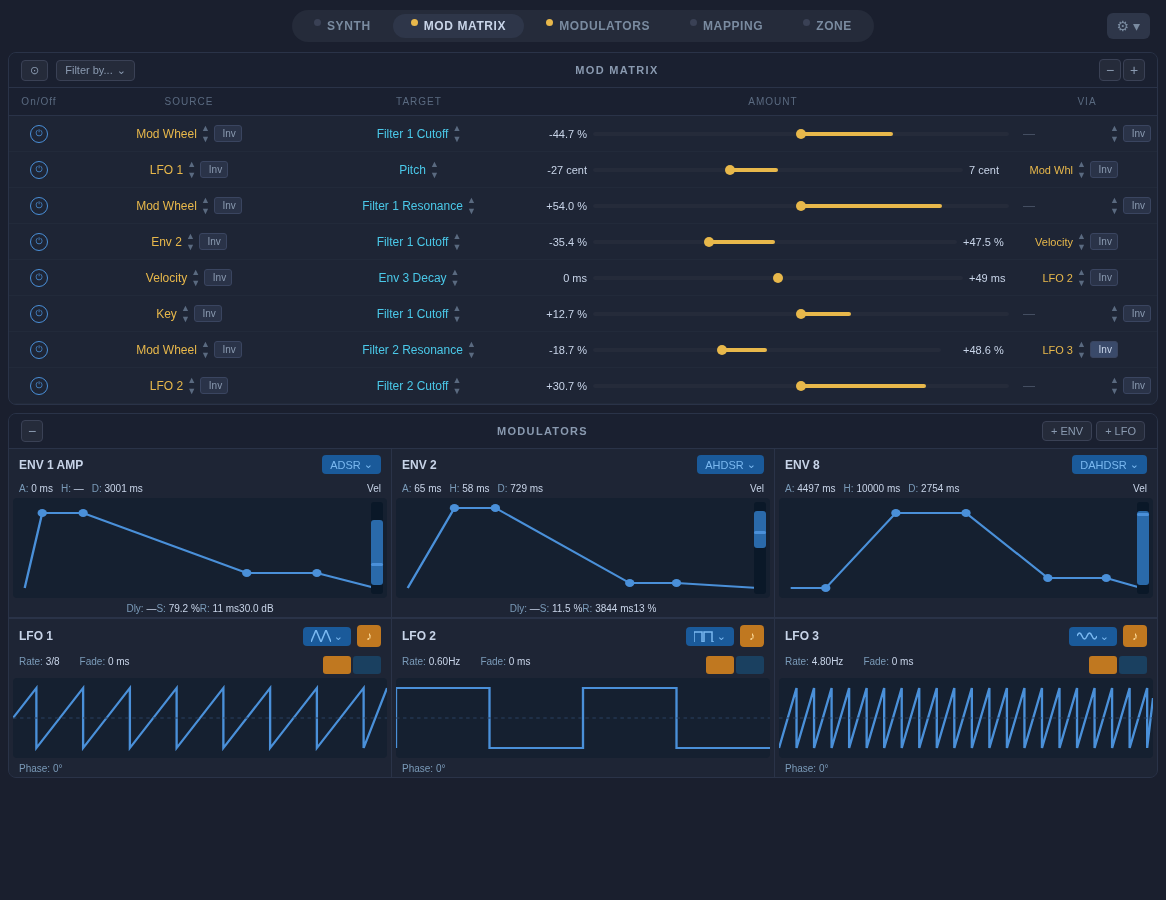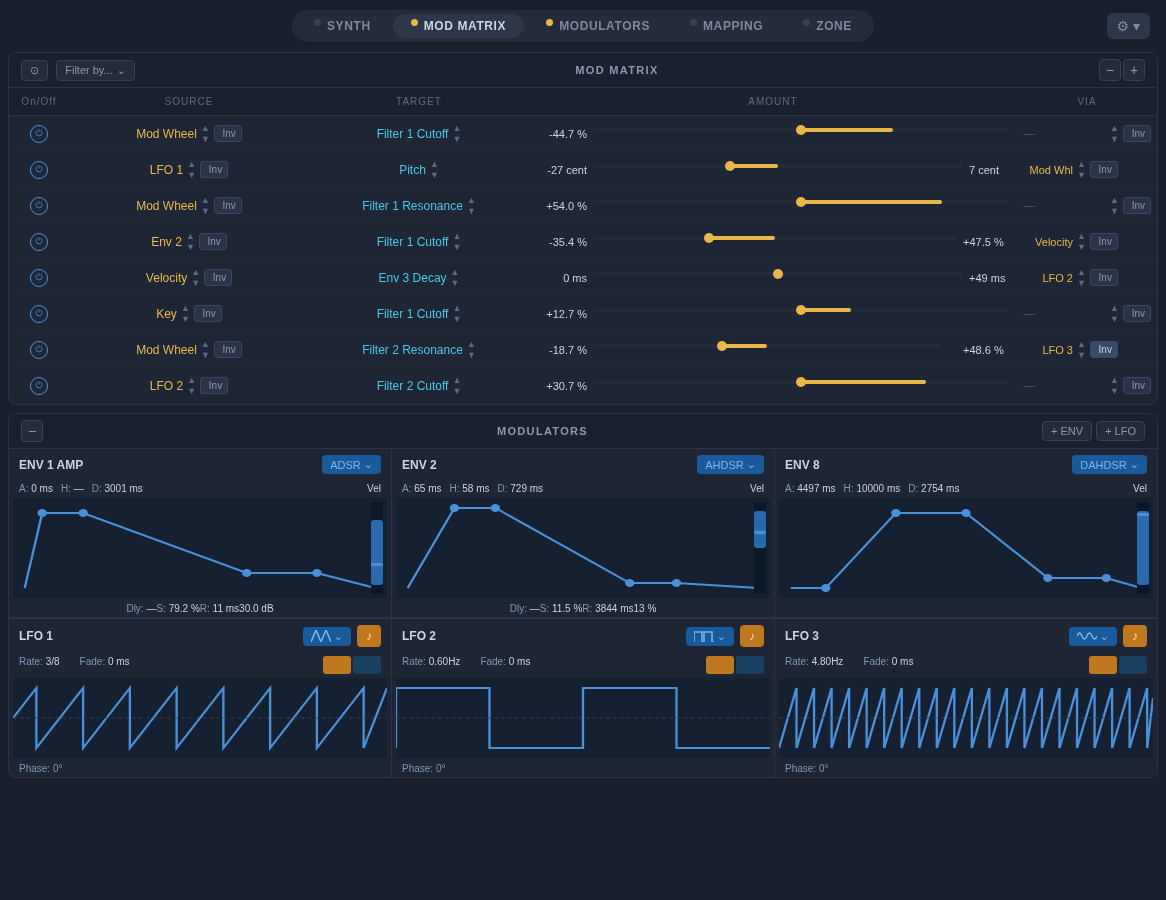--- a/index.html
+++ b/index.html
@@ -208,21 +208,21 @@
       background: #3a4a6a;
       color: #c8d4e8;
     }
     .target-name {
       color: #4ac8e8;
       font-size: 12px;
       flex: 1;
     }
     .amount-cell {
       display: flex;
-      align-items: flex-start;
+      align-items: center;
       gap: 6px;
       padding: 4px 8px;
     }
     .amount-val {
       color: #c8d4e8;
       font-size: 11px;
       min-width: 50px;
       text-align: right;
     }
     .slider-track {

